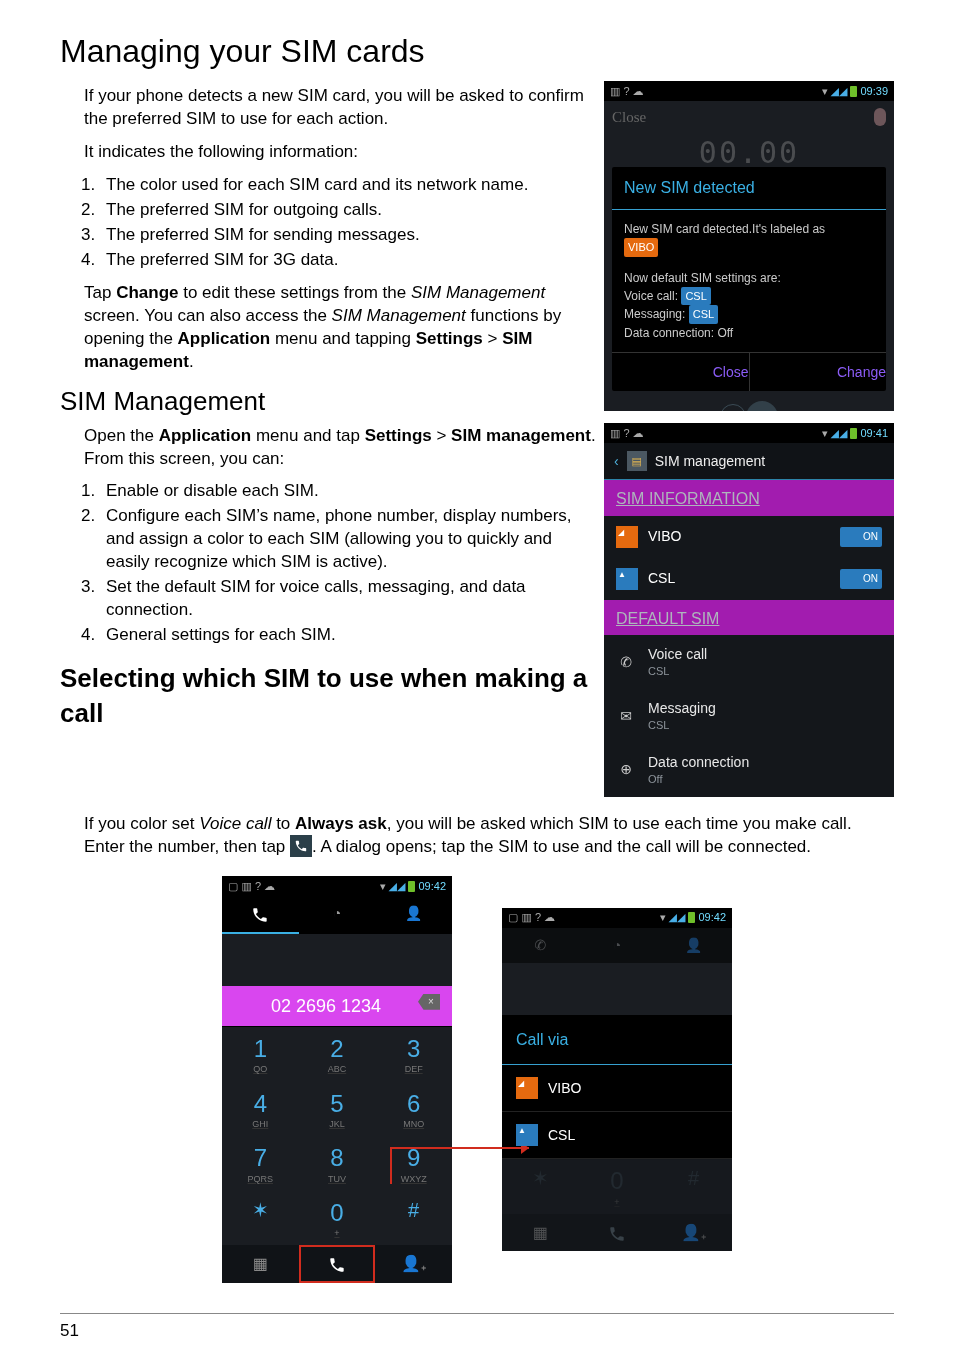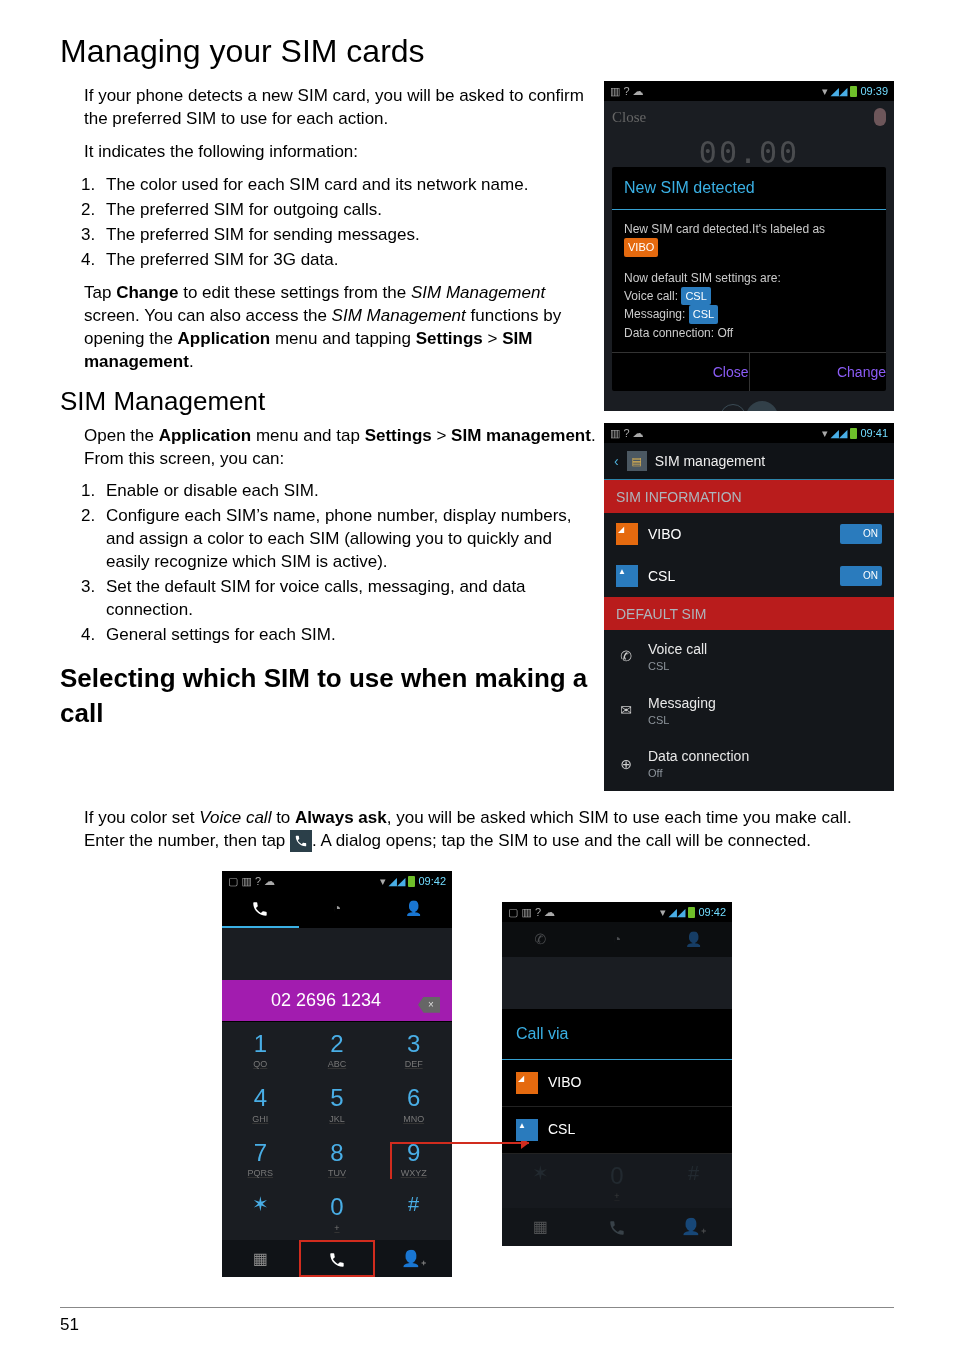--- a/index.html
+++ b/index.html
@@ -62,21 +62,21 @@
   .dockshade { display: flex; justify-content: space-around; padding: 6px 4px 10px; color: #555; font-size: 10px; align-items: center; }
   .appcircle { width: 32px; height: 32px; border-radius: 50%; background: #324049; display: inline-block; }
   .dockshade .qm { flex:1; text-align:right; padding-left:4px;}
   .dockshade .ps { flex:1; text-align:right; padding-right:4px;}
 
   
   .header2 { display: flex; align-items: center; gap: 8px; padding: 8px 10px; background: #101317; border-bottom: 1px solid #2d84a9; }
   .backchev { color: #4fb3de; font-size: 14px; }
   .simicon { width: 20px; height: 20px; background: #4b5862; display: inline-flex; align-items: center; justify-content: center; color: #e0b552; font-size: 11px;}
   .hdrtxt { color: #eee; font-size: 14px; }
-  .sectlbl { padding: 8px 12px 6px; color: #aeb5bc; font-size: 14px; background: #b91c1c; }
+  .sectlbl { padding: 8px 12px 6px; color: #aeb5bc; font-size: 16px; background: #a21caf; text-decoration: underline; }
   .simrow { display: flex; align-items: center; padding: 10px 12px; gap: 10px; background: #14171b; }
   .simsq { width: 22px; height: 22px; display: inline-block; position: relative; }
   .simsq.orange { background: #e56a0f; }
   .simsq.blue { background: #2a7bbd; }
   .simsq .corner { position: absolute; top: 2px; left: 2px; color: #fff; font-size: 8px; }
   .simname { color: #fff; font-size: 14px; flex: 1; }
   .togg { width: 42px; height: 20px; background: #2a7bbd; border-radius: 2px; color: #fff; font-size: 10px; display: flex; align-items: center; justify-content: flex-end; padding: 0 4px; }
   .defrow { display: flex; align-items: center; padding: 10px 12px; gap: 12px; background: #14171b; }
   .deficon { width: 20px; text-align: center; color: #ccc; font-size: 14px; }
   .defmain { color: #e8e8e8; font-size: 14px; }
@@ -87,21 +87,21 @@
   .dialphone {
     width: 230px;
     background: #15181c;
     color: #ddd;
     font-size: 12px;
   }
   .dialtabs { display: flex; background: #000; }
   .dialtab { flex: 1; text-align: center; padding: 8px 0; color: #9b9b9b; font-size: 14px; }
   .dialtab.active { color: #fff; border-bottom: 2px solid #3ab0e4; }
   .blank { height: 52px; background: #1a1d22; }
-  .numrow { display: flex; align-items: flex-end; justify-content: flex-end; padding: 8px 12px; background: #a21caf; border-bottom: 1px solid #000;}
+  .numrow { display: flex; align-items: flex-start; justify-content: flex-end; padding: 8px 12px; background: #d946ef; border-bottom: 1px solid #000;}
   .numtxt { flex: 1; text-align: center; color: #fff; font-size: 18px; }
   .bksp { width: 22px; height: 16px; background: #666; clip-path: polygon(25% 0, 100% 0, 100% 100%, 25% 100%, 0 50%); display: flex; align-items: center; justify-content: center; color: #ddd; font-size: 10px; padding-left: 4px;}
   .keypad { display: grid; grid-template-columns: 1fr 1fr 1fr; }
   .key { border: 0; background: #1a1d22; padding: 6px 0; text-align: center; }
   .key .n { color: #49aee6; font-size: 24px; font-weight: 300; }
   .key .l { color: #777; font-size: 9px; display: block; margin-top: -2px; text-decoration: underline; text-decoration-color: #333;}
   .key.star .n, .key.pound .n { font-size: 20px; }
   .callbar { display: grid; grid-template-columns: 1fr 1fr 1fr; background: #101317; }
   .callbar > div { text-align: center; padding: 8px 0; color: #888; font-size: 16px; }
   .callbtn { color: #fff !important; }

